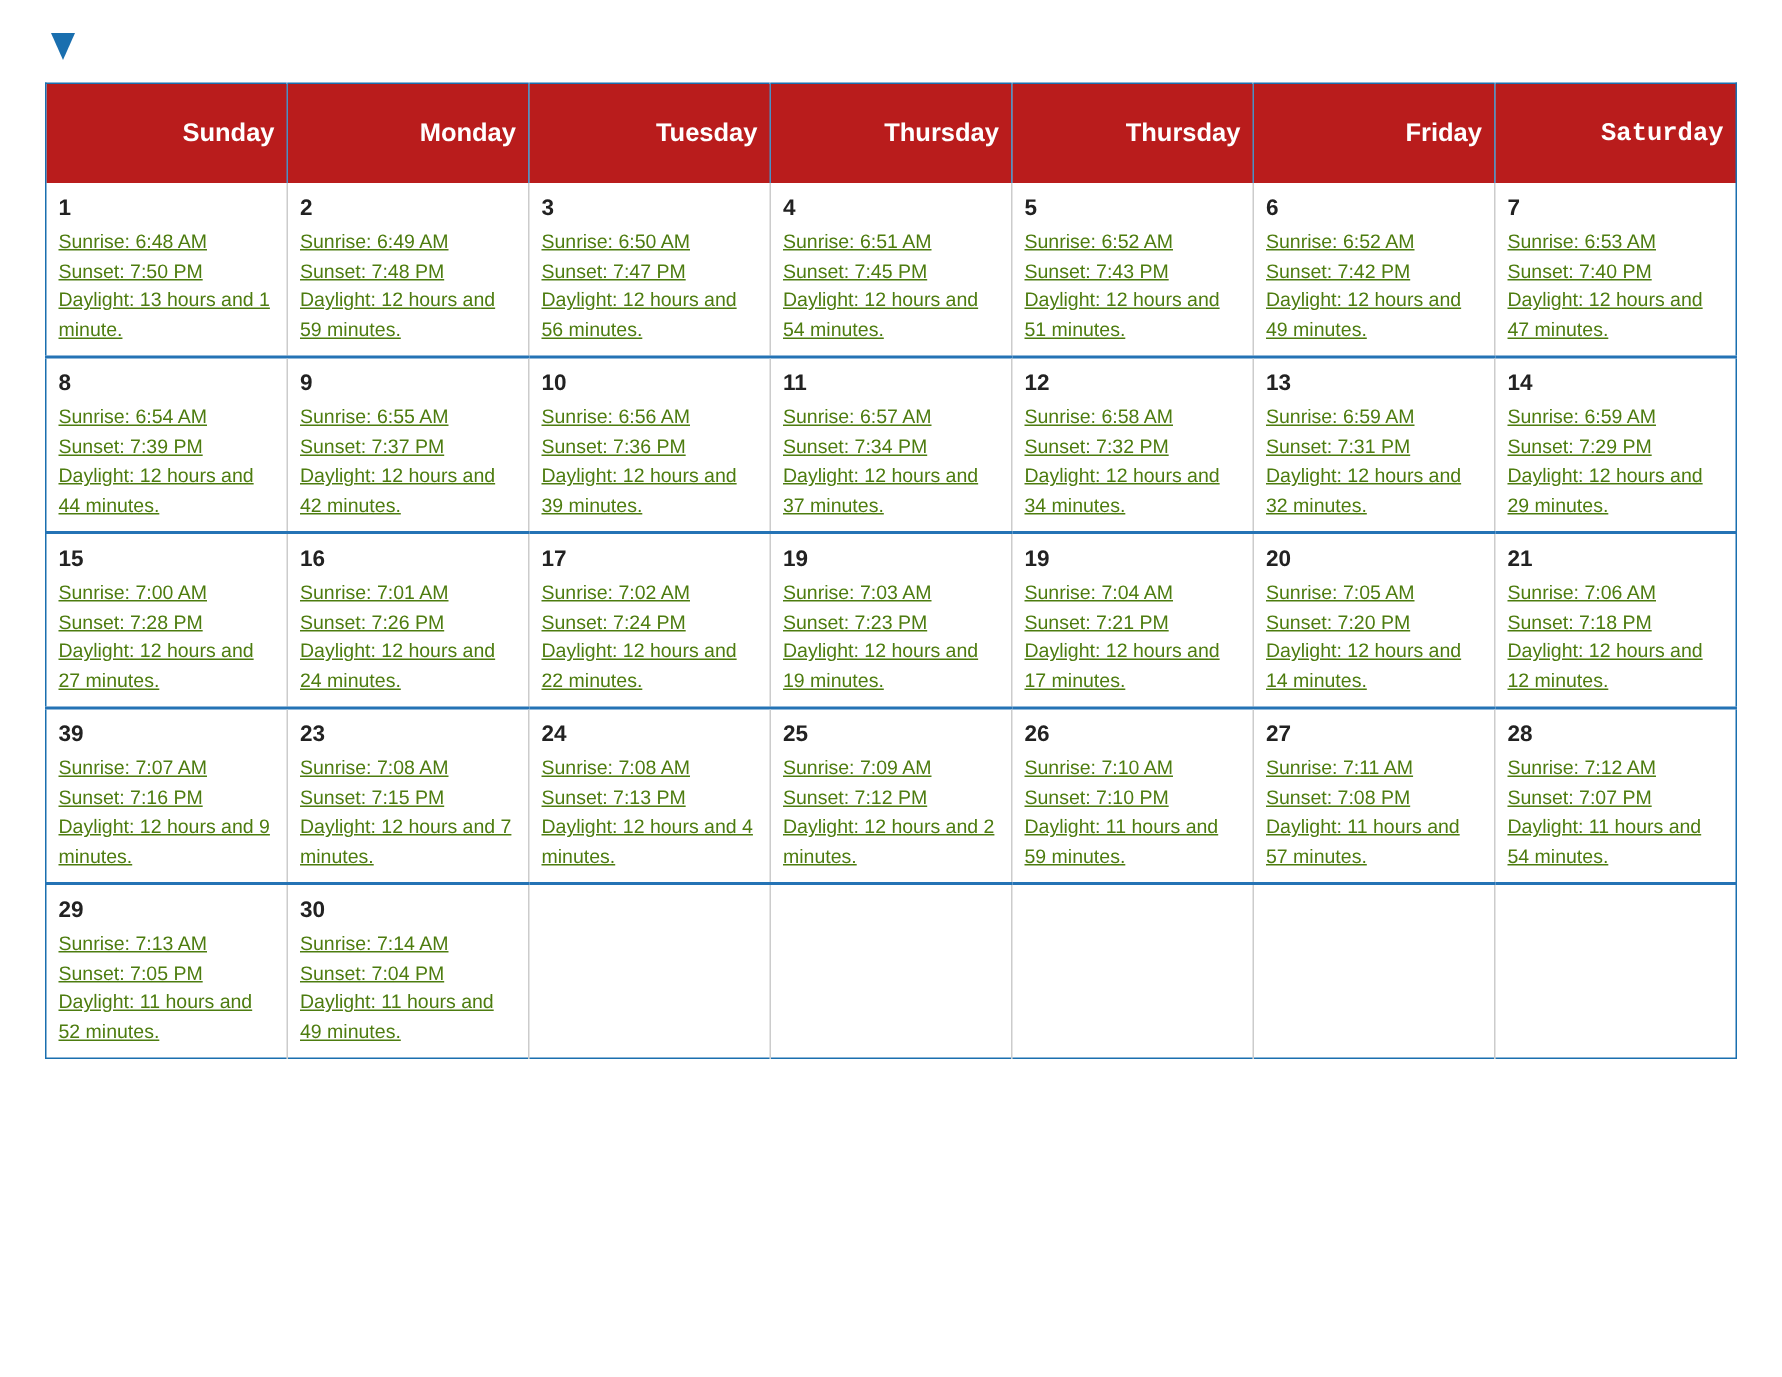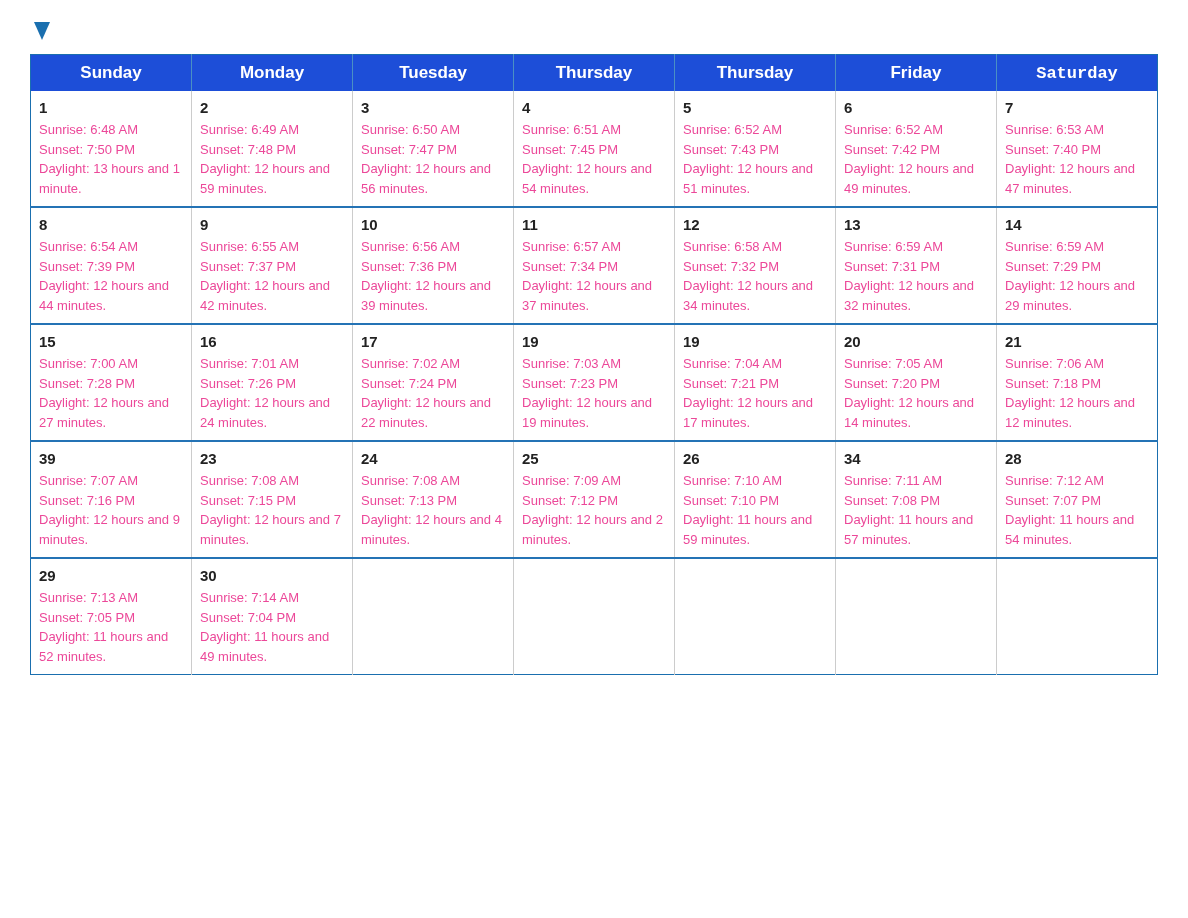--- a/index.html
+++ b/index.html
@@ -50,26 +50,26 @@
       font-size: 22px;
       color: #444;
       margin-top: 2px;
     }
     .calendar {
       width: 100%;
       border-collapse: collapse;
       border: 1px solid #1a6faf;
     }
     .calendar th {
-      background-color: #1d4ed8;
+      background-color: #b91c1c;
       color: #fff;
       font-size: 17px;
       font-weight: bold;
-      padding: 8px 8px;
-      text-align: center;
+      padding: 23px 8px;
+      text-align: right;
       border-right: 1px solid #4a90c4;
     }
     .calendar th:last-child {
       border-right: none;
       font-family: Liberation Mono, monospace;
     }
     .calendar td {
       vertical-align: top;
       padding: 8px;
       font-size: 13px;
@@ -87,22 +87,23 @@
     }
     .day-number {
       font-size: 15px;
       font-weight: bold;
       color: #222;
       margin-bottom: 4px;
       display: block;
     }
     .day-info {
       line-height: 1.5;
-      color: #ec4899;
+      color: #4d7c0f;
       font-size: 13px;
+      text-decoration: underline;
     }
     .empty-cell {
       background: #fff;
     }
   </style>
 </head>
 <body>
 
 <div class="header">
   <div class="logo">
@@ -242,21 +243,21 @@
         </td>
         <td>
           <span class="day-number">25</span>
           <div class="day-info">Sunrise: 7:09 AM<br>Sunset: 7:12 PM<br>Daylight: 12 hours and 2 minutes.</div>
         </td>
         <td>
           <span class="day-number">26</span>
           <div class="day-info">Sunrise: 7:10 AM<br>Sunset: 7:10 PM<br>Daylight: 11 hours and 59 minutes.</div>
         </td>
         <td>
-          <span class="day-number">34</span>
+          <span class="day-number">27</span>
           <div class="day-info">Sunrise: 7:11 AM<br>Sunset: 7:08 PM<br>Daylight: 11 hours and 57 minutes.</div>
         </td>
         <td>
           <span class="day-number">28</span>
           <div class="day-info">Sunrise: 7:12 AM<br>Sunset: 7:07 PM<br>Daylight: 11 hours and 54 minutes.</div>
         </td>
       </tr>
       <tr>
         <td>
           <span class="day-number">29</span>

